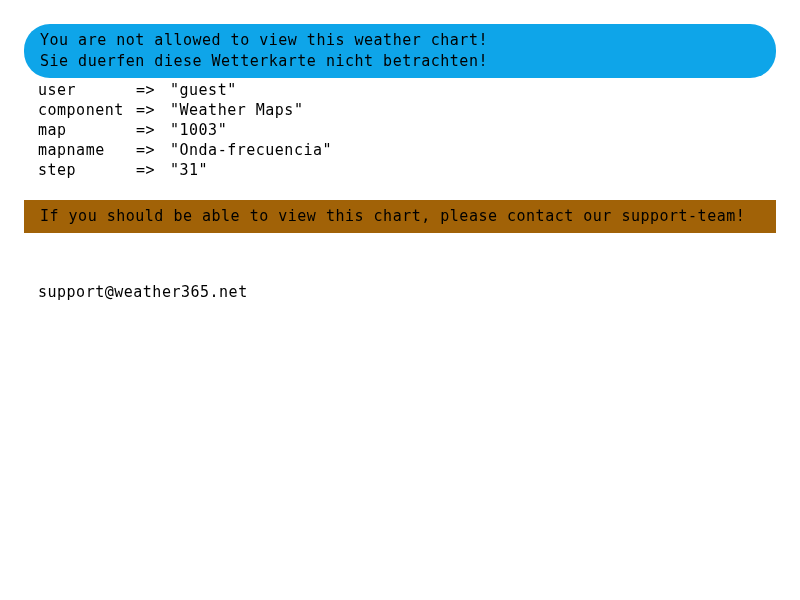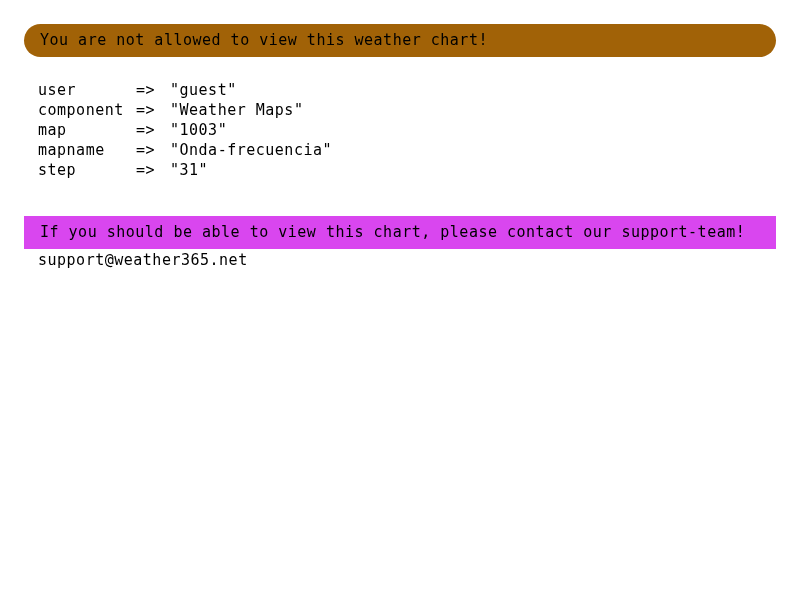--- a/index.html
+++ b/index.html
@@ -22,26 +22,26 @@
   }
   .banner {
     position: absolute;
     left: 24px;
     width: 752px;
     box-sizing: border-box;
     padding: 6px 0 6px 16px;
   }
   .banner-error {
     top: 24px;
-    background: #a16207;
+    background: #0ea5e9;
     border-radius: 26px;
   }
   .banner-info {
-    top: 216px;
-    background: #d946ef;
+    top: 200px;
+    background: #a16207;
   }
   .banner-line {
     white-space: pre;
     line-height: 21px;
     font-size: 15px;
     letter-spacing: 0.5px;
   }
   .params {
     position: absolute;
     left: 38px;
@@ -71,29 +71,31 @@
     width: 738px;
     display: flex;
     justify-content: space-between;
     white-space: pre;
     letter-spacing: 0.5px;
     line-height: 20px;
   }
   a.mail {
     color: #000000;
     text-decoration: none;
+    margin-top: 32px;
   }
 </style>
 </head>
 <body>
 
 <div class="page">
 
   <div class="banner banner-error">
     <div class="banner-line">You are not allowed to view this weather chart!</div>
+    <div class="banner-line">Sie duerfen diese Wetterkarte nicht betrachten!</div>
   </div>
 
   <div class="params">
     <div class="param-row">
       <span class="param-key">user</span>
       <span class="param-arrow">=&gt;</span>
       <span class="param-val">"guest"</span>
     </div>
     <div class="param-row">
       <span class="param-key">component</span>

